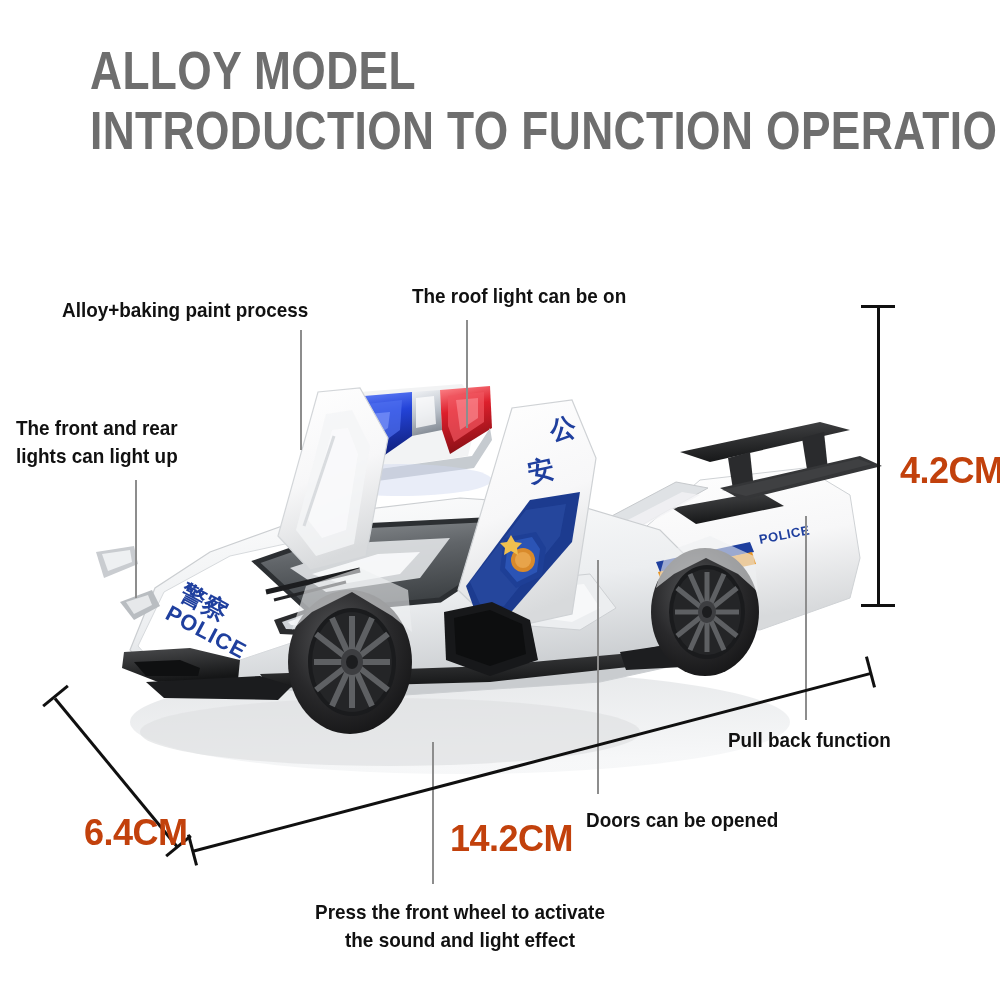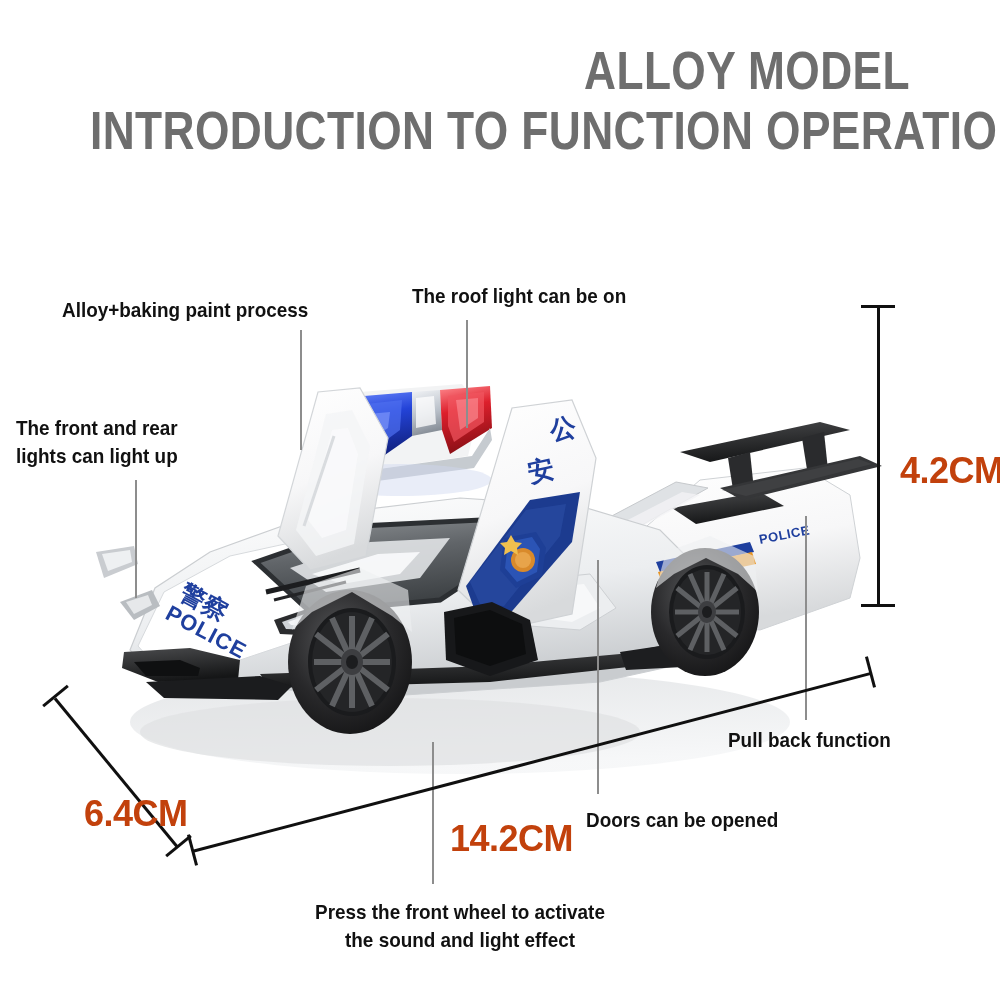--- a/index.html
+++ b/index.html
@@ -15,21 +15,21 @@
     overflow: hidden;
     font-family: "Liberation Sans", sans-serif;
   }
 
   
   .title-block {
     position: absolute;
     left: 0;
     top: 40px;
     width: 1000px;
-    text-align: right;
+    text-align: left;
   }
   .title-line {
     color: #6e6e6e;
     font-family: "Liberation Sans Narrow", "Liberation Sans", sans-serif;
     font-weight: bold;
     letter-spacing: 0.5px;
     transform: scaleX(0.82);
     transform-origin: center center;
     white-space: nowrap;
   }
@@ -347,21 +347,21 @@
     <div class="dim-cap-h" style="left:861px; top:305px; width:34px;"></div>
     <div class="dim-cap-h" style="left:861px; top:604px; width:34px;"></div>
     <div class="dim-text" style="left:900px; top:450px;">4.2CM</div>
   </div>
 
   <div>
 
     <div class="dim-diag" style="left:55px; top:697px; width:193px; transform: rotate(50.5deg);"></div>
     <div class="dim-cap-diag" style="left:54px; top:680px; height:32px; transform: rotate(50.5deg);"></div>
     <div class="dim-cap-diag" style="left:177px; top:830px; height:32px; transform: rotate(50.5deg);"></div>
-    <div class="dim-text" style="left:84px; top:793px;">6.4CM</div>
+    <div class="dim-text" style="left:84px; top:812px;">6.4CM</div>
   </div>
 
   <div>
 
     <div class="dim-diag" style="left:192px; top:850px; width:701px; transform: rotate(-14.7deg);"></div>
     <div class="dim-cap-diag" style="left:191px; top:834px; height:32px; transform: rotate(-14.7deg);"></div>
     <div class="dim-cap-diag" style="left:869px; top:656px; height:32px; transform: rotate(-14.7deg);"></div>
     <div class="dim-text" style="left:450px; top:795px;margin-top:23px;">14.2CM</div>
   </div>
 

